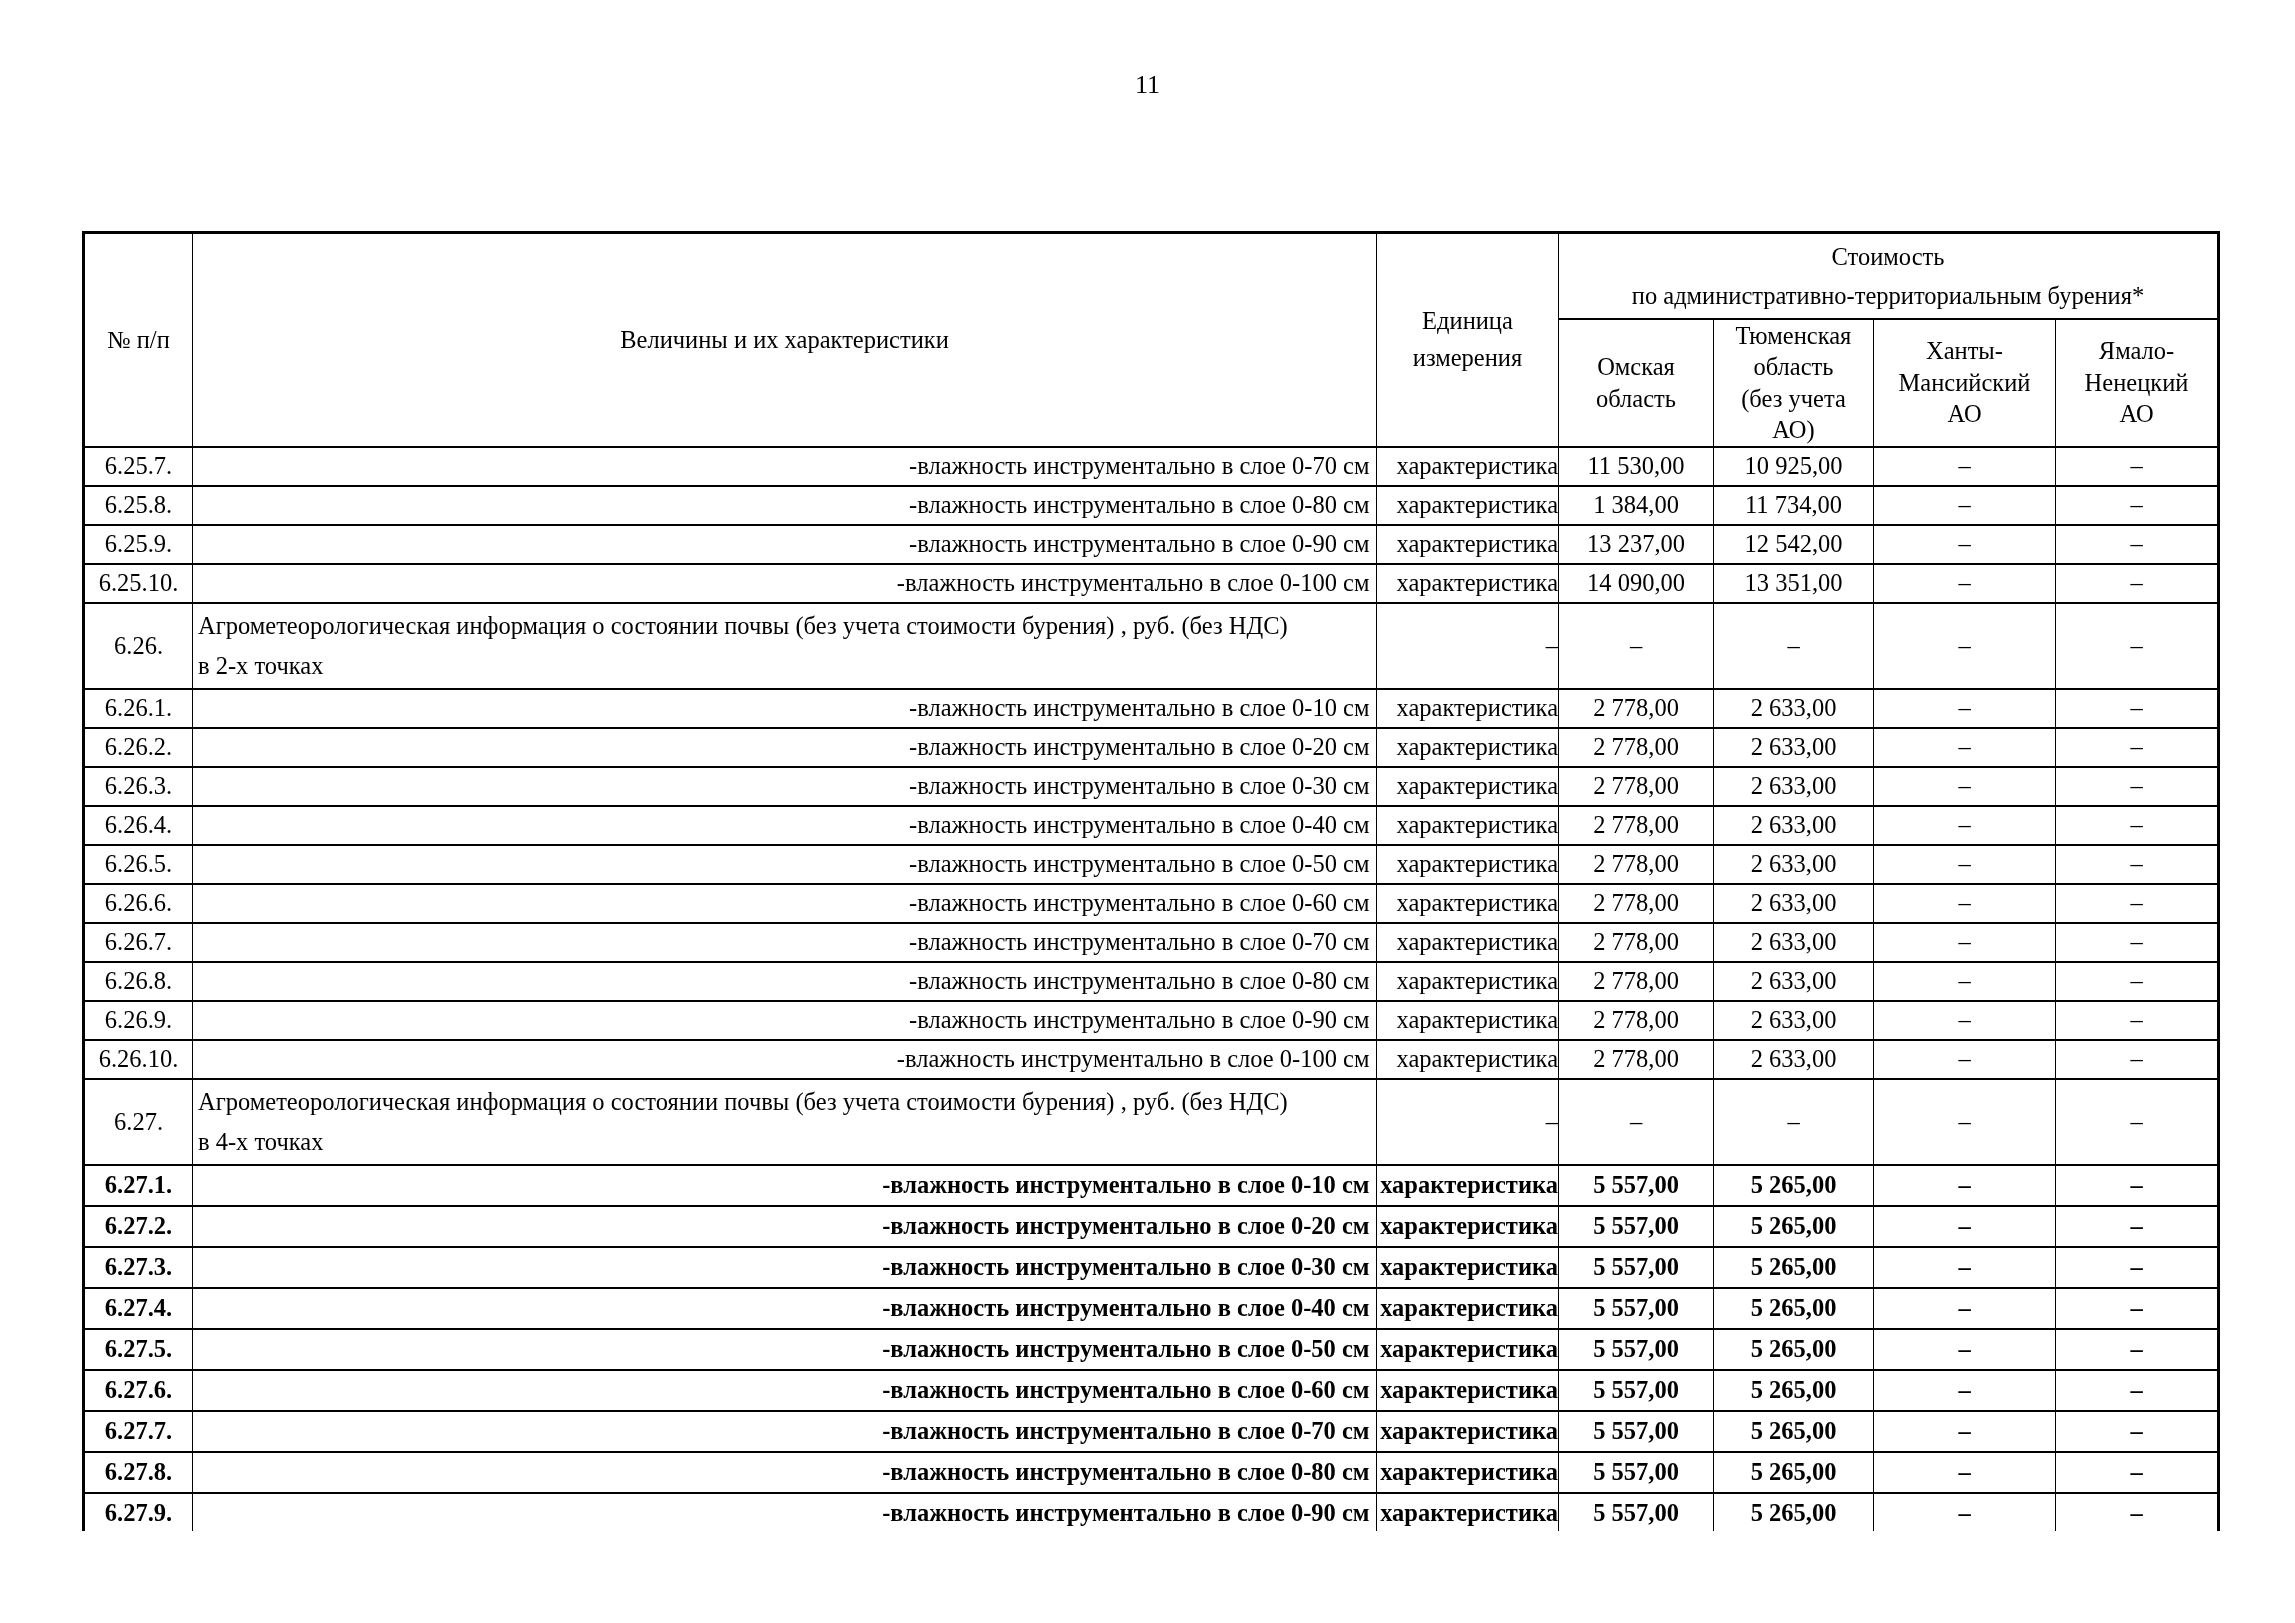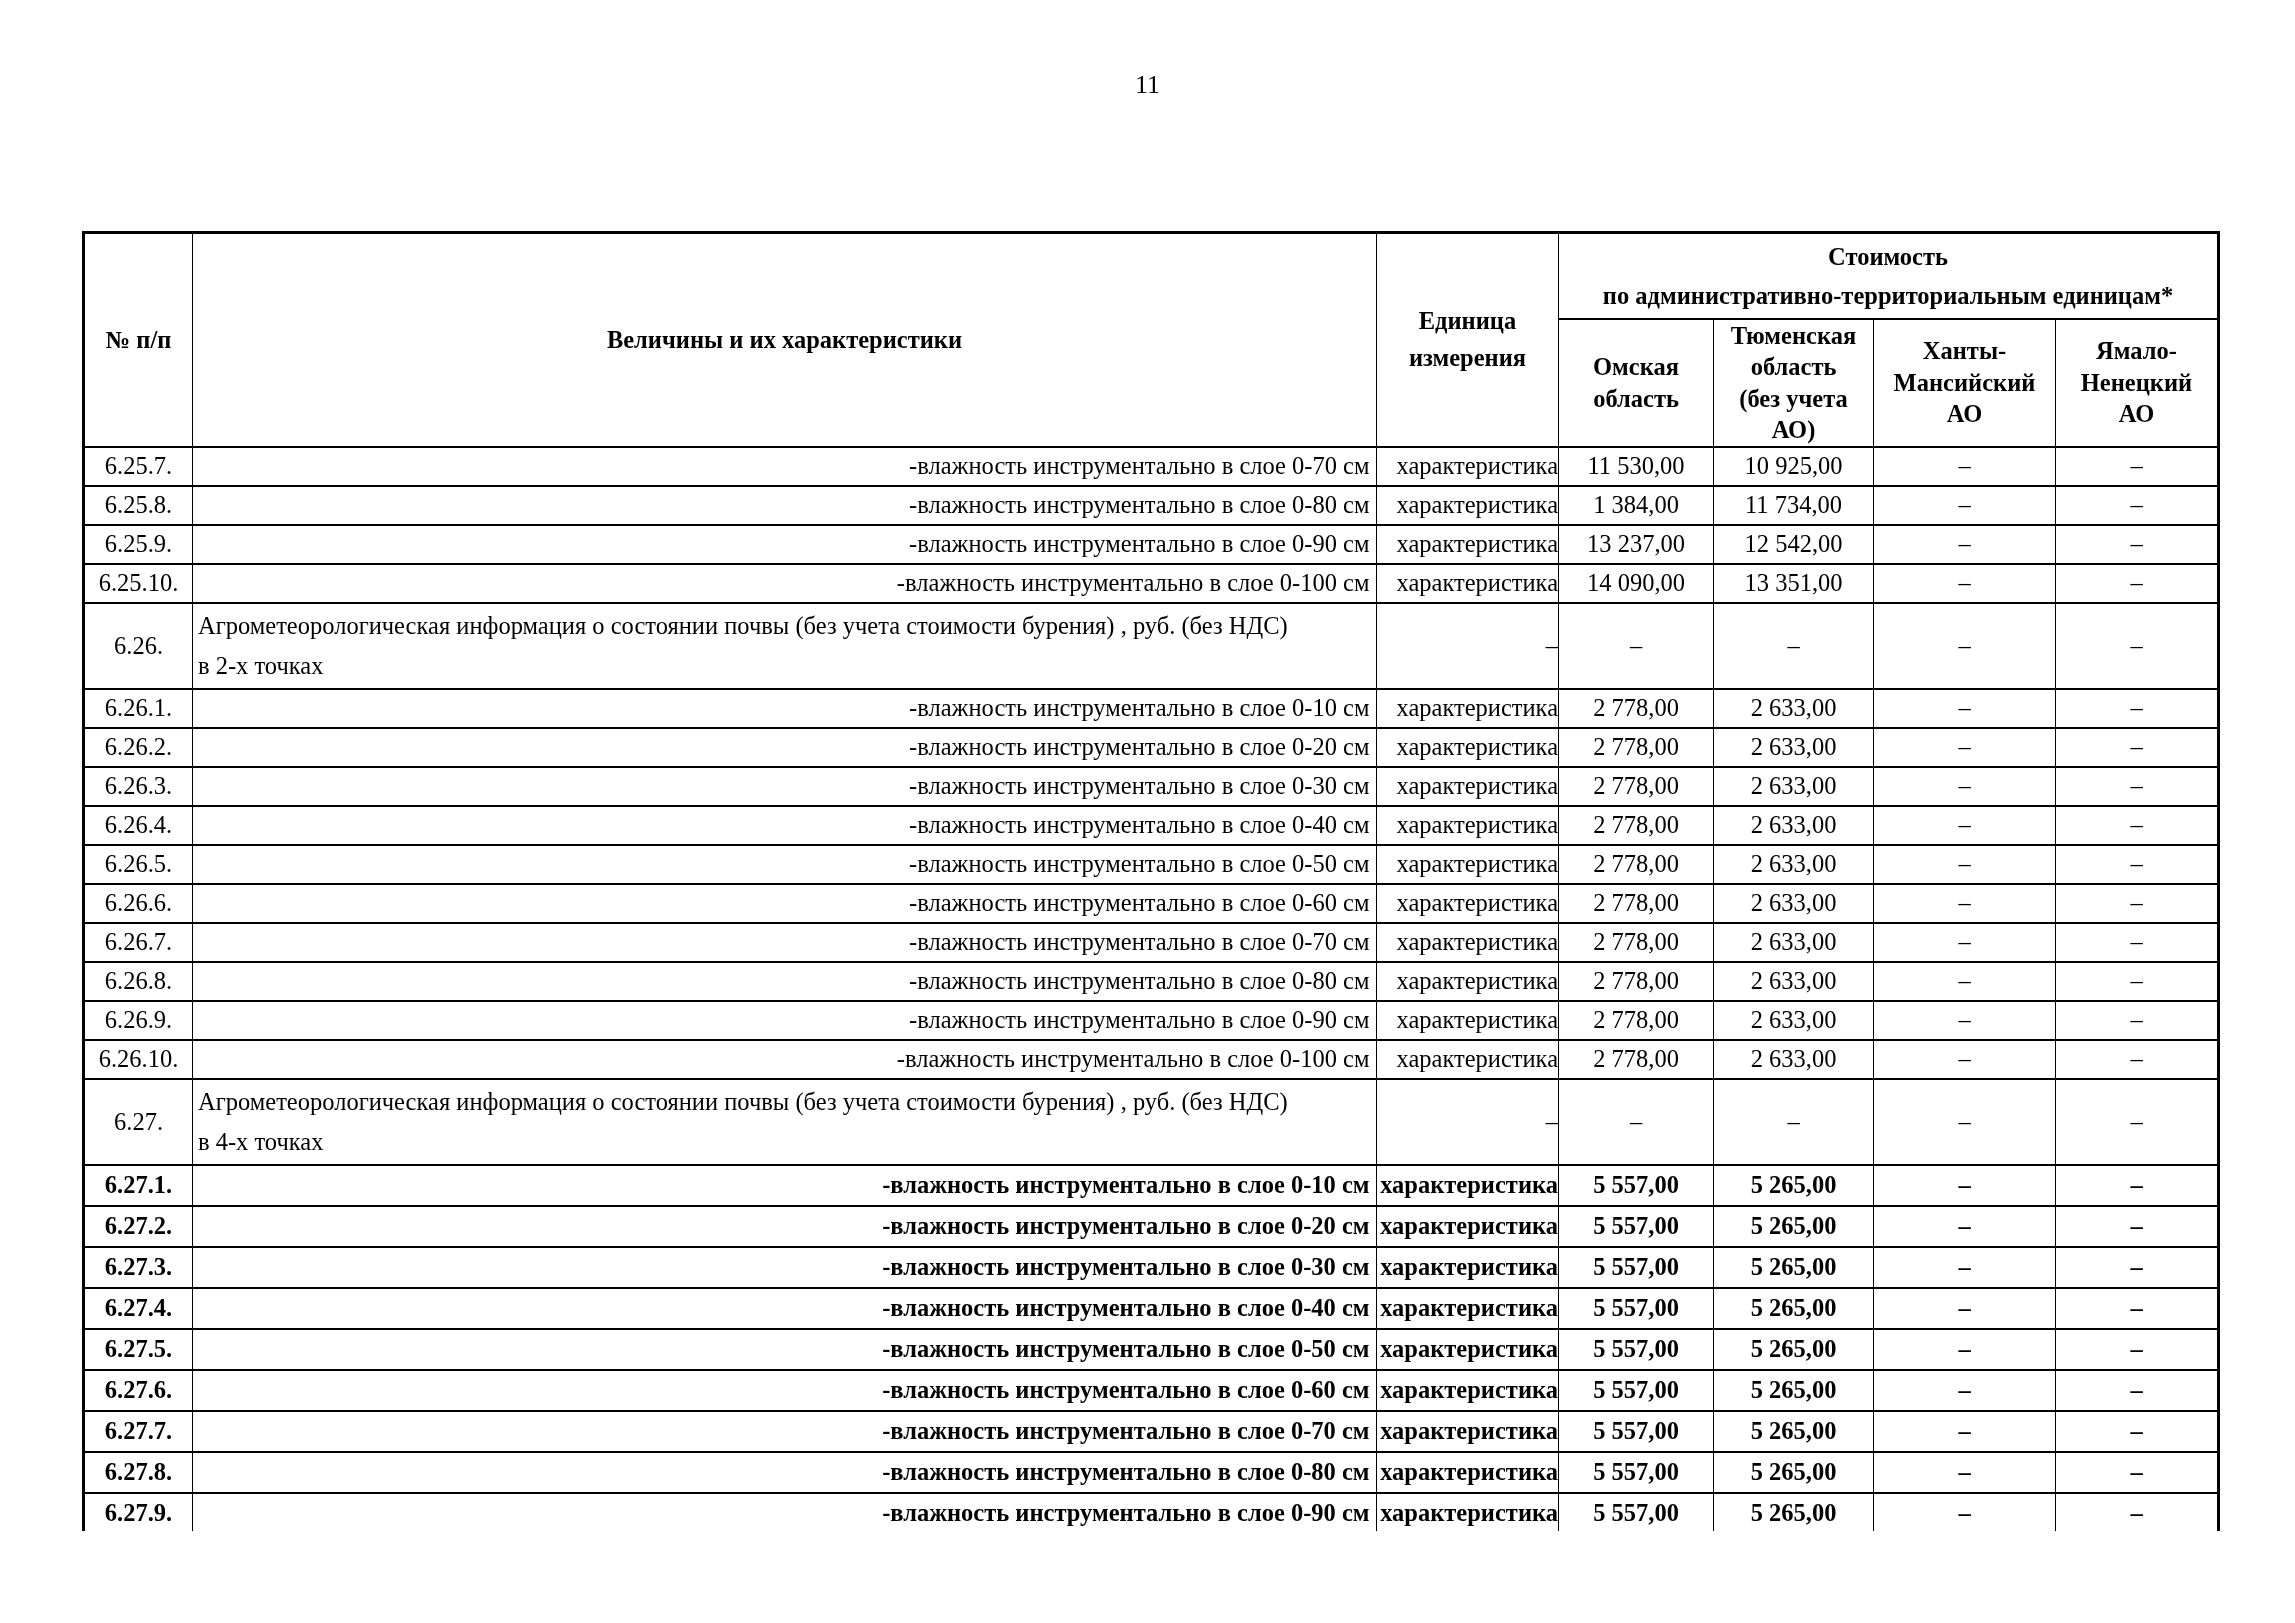--- a/index.html
+++ b/index.html
@@ -37,21 +37,21 @@
     border-left: 1.6px solid #000;
     border-right: 1.6px solid #000;
     border-top: 2.5px solid #000;
     border-bottom: 2.5px solid #000;
     vertical-align: middle;
     font-size: 24.5px;
     padding: 0;
     overflow: hidden;
   }
   .doc-table th {
-    font-weight: bold;
+    font-weight: normal;
   }
   tr.hrow1 { height: 86px; }
   tr.hrow2 { height: 128px; }
   tr.hrow2 th { line-height: 1.28; }
   .c-cost { line-height: 1.6; }
   .c-unit-h { line-height: 1.5; }
 
   tr.item { height: 39px; }
   tr.item-tall { height: 41px; font-weight: bold; }
   tr.section { height: 86px; }
@@ -91,21 +91,21 @@
       <col style="width:163px">
     </colgroup>
     <thead>
       <tr class="hrow1">
         <th rowspan="2">№ п/п</th>
         <th rowspan="2">Величины и их характеристики</th>
         <th rowspan="2" class="prelines c-unit-h">Единица
 измерения</th>
         <th colspan="4" class="c-cost">
           <span>Стоимость</span><br>
-          <span>по  административно-территориальным единицам*</span>
+          <span>по  административно-территориальным бурения*</span>
         </th>
       </tr>
       <tr class="hrow2">
         <th class="prelines">Омская
 область</th>
         <th class="prelines">Тюменская
 область
 (без учета
 АО)</th>
         <th class="prelines">Ханты-

